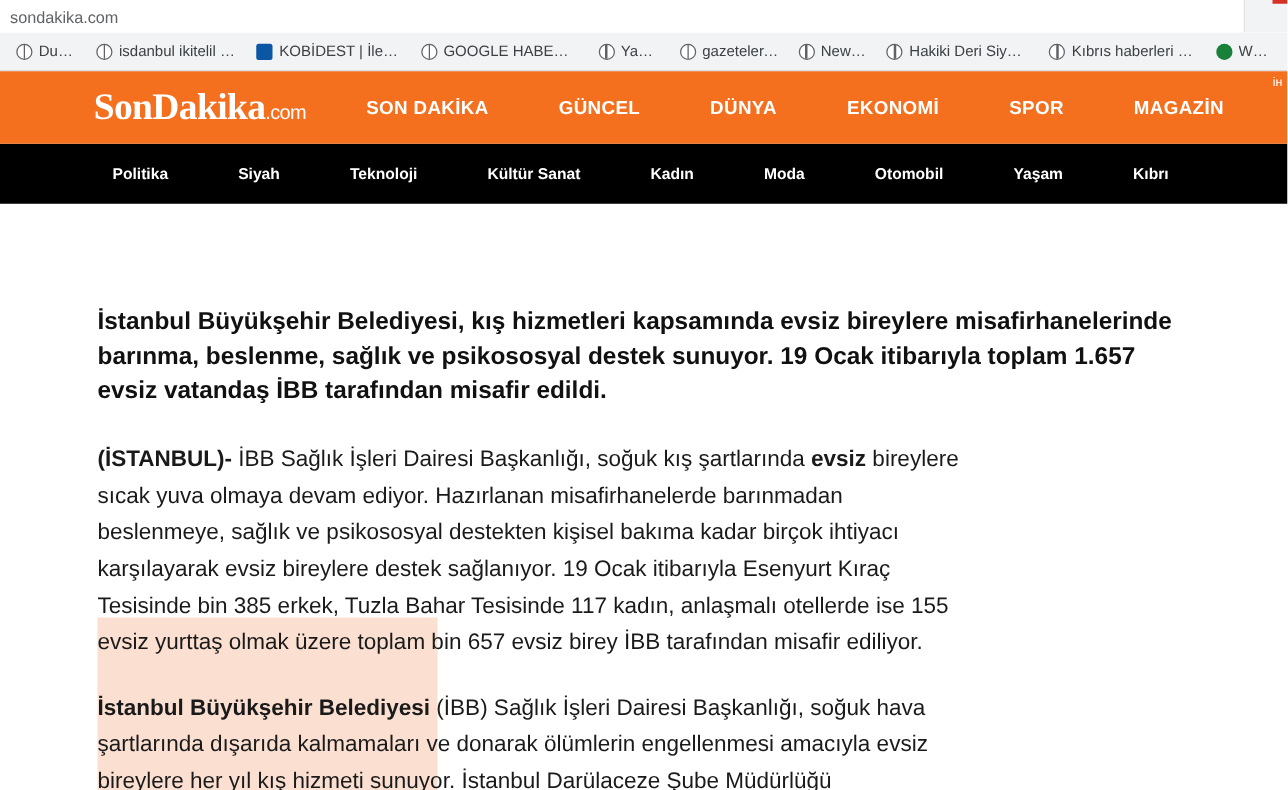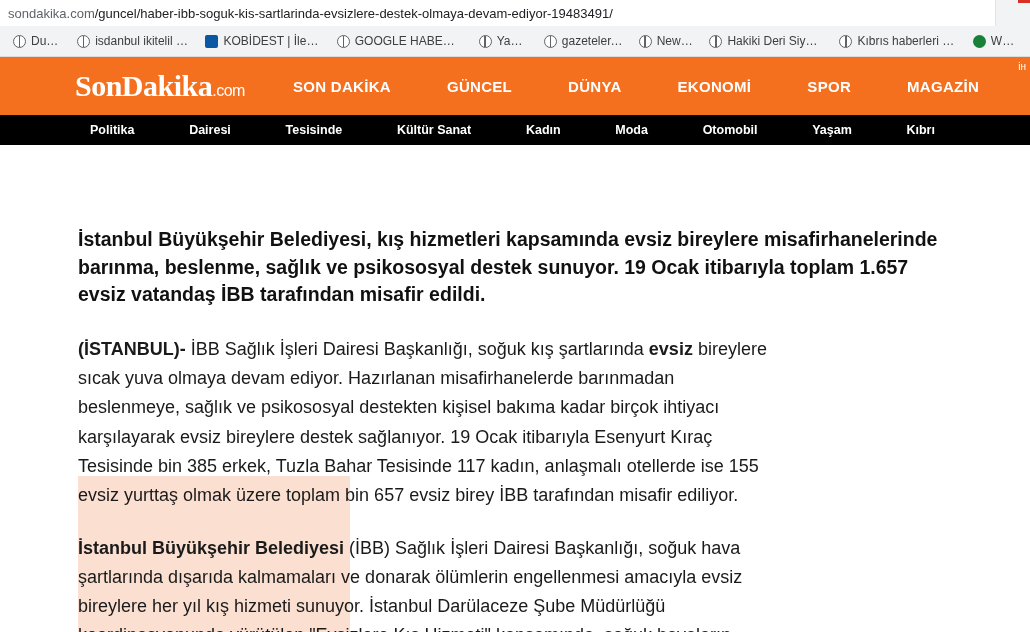--- a/index.html
+++ b/index.html
@@ -134,21 +134,21 @@
     position: absolute;
     right: 4px;
     top: 4px;
     color: #ffffff;
     font-size: 10px;
   }
 
   
   .sub-nav {
     background: #000000;
-    height: 30px;
+    height: 48px;
     display: flex;
     align-items: center;
     justify-content: space-between;
     padding: 0 95px 0 90px;
     white-space: nowrap;
   }
   .sub-nav a {
     color: #ffffff;
     font-size: 12.5px;
     font-weight: bold;
@@ -190,21 +190,20 @@
     background: #fbe0d2;
     z-index: 1;
   }
   .article-body { position: relative; }
 </style>
 </head>
 <body>
 
 <div class="urlbar">
   <span class="url-domain">sondakika.com</span>
-    <span class="url-path">/guncel/haber-ibb-soguk-kis-sartlarinda-evsizlere-destek-olmaya-devam-ediyor-19483491/</span>
   <span class="urlbar-overlay-right"></span>
   <span class="urlbar-redline"></span>
 </div>
 
 <div class="bookmarks">
   <div class="bm">
     <span class="favicon globe"></span>
     <span class="label">Dua !...</span>
   </div>
   <div class="bm">
@@ -256,22 +255,22 @@
     <a href="#">EKONOMİ</a>
     <a href="#">SPOR</a>
     <a href="#">MAGAZİN</a>
     <a href="#">YA</a>
   </nav>
   <span class="header-tiny">iн</span>
 </div>
 
 <div class="sub-nav">
   <a href="#">Politika</a>
-  <a href="#">Dairesi</a>
-  <a href="#">Tesisinde</a>
+  <a href="#">Siyah</a>
+  <a href="#">Teknoloji</a>
   <a href="#">Kültür Sanat</a>
   <a href="#">Kadın</a>
   <a href="#">Moda</a>
   <a href="#">Otomobil</a>
   <a href="#">Yaşam</a>
   <a href="#">Kıbrı</a>
 </div>
 
 <div class="article-body">
   <div class="highlight-band"></div>

